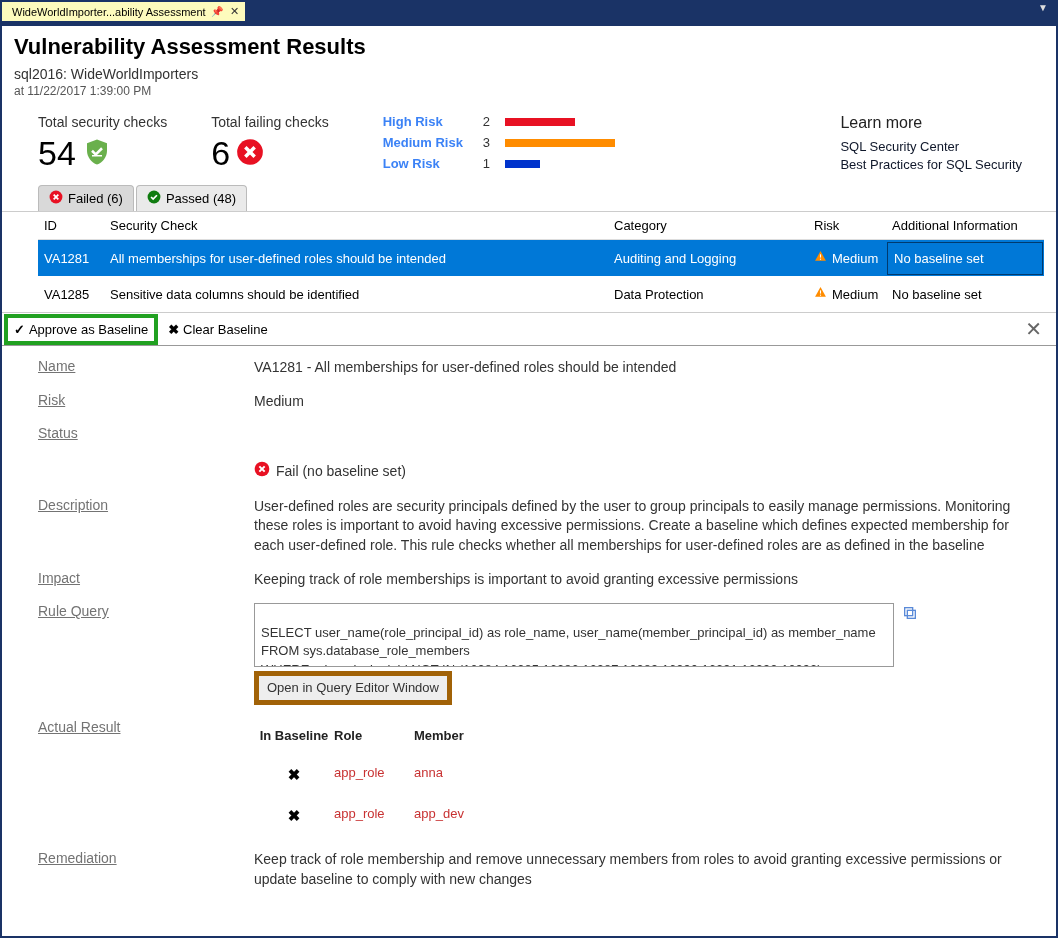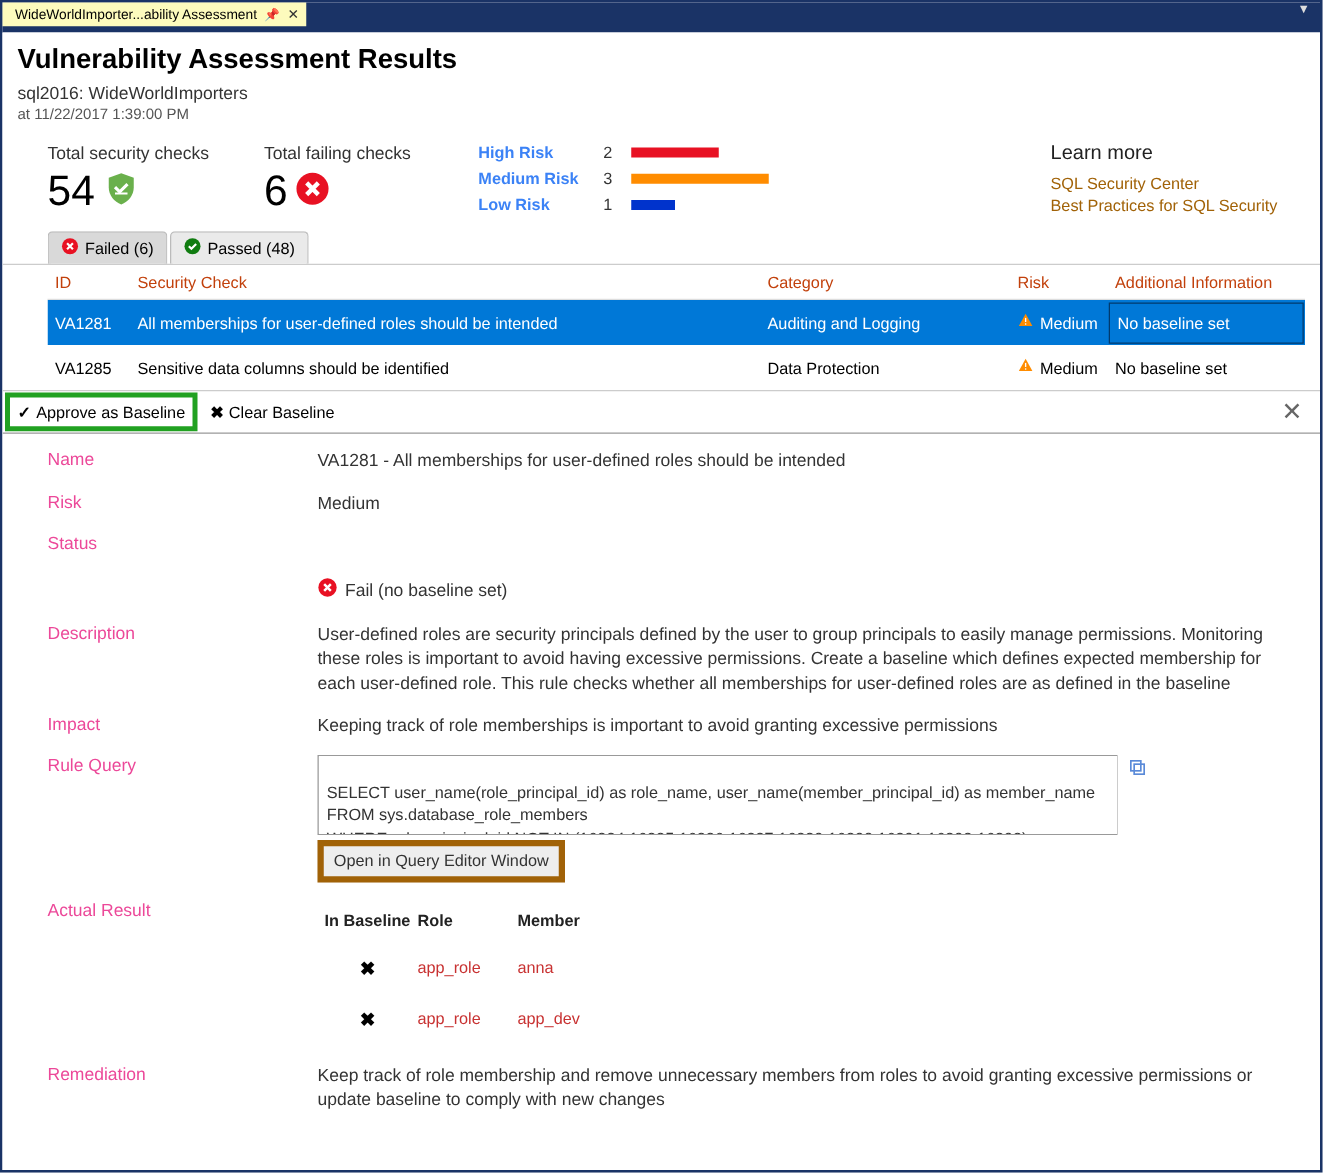--- a/index.html
+++ b/index.html
@@ -27,29 +27,29 @@
   .fail-icon-big svg { width: 28px; height: 28px; }
 
   .risk-block { font-size: 13px; margin-left: 30px; }
   .risk-row { display: flex; align-items: center; margin-bottom: 6px; gap: 10px; }
   .risk-label { width: 90px; font-weight: 600; color: #3b82f6; }
   .risk-count { width: 12px; text-align: left; color: #333; }
   .risk-bar { height: 8px; }
 
   .learn-block { margin-left: auto; padding-right: 10px; }
   .learn-title { font-size: 16px; color: #222; margin-bottom: 6px; }
-  .learn-link { font-size: 13px; color: #a16207; cursor: pointer; display: block; line-height: 1.4; }
+  .learn-link { font-size: 13px; color: #0f172a; cursor: pointer; display: block; line-height: 1.4; }
 
   .tabs-row { display: flex; padding: 0 24px 0 36px; border-bottom: 1px solid #ccc; gap: 2px; }
   .result-tab { background: #eaeaea; border: 1px solid #bbb; border-bottom: none; border-radius: 4px 4px 0 0; padding: 4px 10px; font-size: 13px; display: flex; align-items: center; gap: 5px; cursor: pointer; }
   .result-tab.active { background: #d9d9d9; }
   .tab-fail-icon svg, .tab-pass-icon svg { width: 14px; height: 14px; }
 
   .table-wrap { padding: 0 12px 0 36px; }
-  .table-header { display: flex; font-size: 13px; color: #c2410c; padding: 6px 6px; border-bottom: 1px solid #ddd; }
+  .table-header { display: flex; font-size: 13px; color: #000000; padding: 6px 6px; border-bottom: 1px solid #ddd; }
   .col-id { width: 66px; }
   .col-check { flex: 1; }
   .col-cat { width: 200px; }
   .col-risk { width: 78px; }
   .col-info { width: 146px; }
 
   .table-body { max-height: 80px; overflow-y: auto; overflow-x: hidden; }
   .table-body::-webkit-scrollbar { width: 16px; }
   .table-body::-webkit-scrollbar-track { background: #f0f0f0; }
   .table-body::-webkit-scrollbar-thumb { background: #c0c0c0; }
@@ -66,21 +66,21 @@
   .toolbar-btn { display: flex; align-items: center; gap: 4px; cursor: pointer; }
   .toolbar-close { margin-left: auto; font-size: 20px; color: #666; cursor: pointer; padding: 0 6px; }
 
   .detail-scroll { flex: 1; overflow-y: scroll; padding: 12px 20px 12px 36px; display: flex; flex-direction: column; gap: 14px; font-size: 14px; color: #333; }
   .detail-scroll::-webkit-scrollbar { width: 16px; }
   .detail-scroll::-webkit-scrollbar-track { background: #f0f0f0; }
   .detail-scroll::-webkit-scrollbar-thumb { background: #c0c0c0; }
   .detail-scroll::-webkit-scrollbar-button { background:#f0f0f0; height:16px; border:1px solid #ccc; }
 
   .detail-row { display: flex; }
-  .detail-key { width: 216px; flex-shrink: 0; color: #ec4899; }
+  .detail-key { width: 216px; flex-shrink: 0; color: #737373; text-decoration: underline; }
   .detail-val { flex: 1; line-height: 1.4; }
   .status-val { display: flex; align-items: center; gap: 6px; margin-top: 36px; }
   .fail-icon-sm svg { width: 16px; height: 16px; }
 
   .query-box { border: 1px solid #999; background: #fff; padding: 20px 6px; font-size: 13px; line-height: 1.4; width: 640px; height: 64px; overflow-y: scroll; white-space: pre-wrap; font-family: "Segoe UI", sans-serif; }
   .query-box::-webkit-scrollbar { width: 16px; }
   .query-box::-webkit-scrollbar-track { background: #f0f0f0; }
   .query-box::-webkit-scrollbar-thumb { background: #c0c0c0; }
   .query-wrap { display:flex; gap:8px; align-items:flex-start; }
   .copy-icon { width:16px;height:16px; color:#5a8ad8; cursor:pointer; margin-top:2px;}

